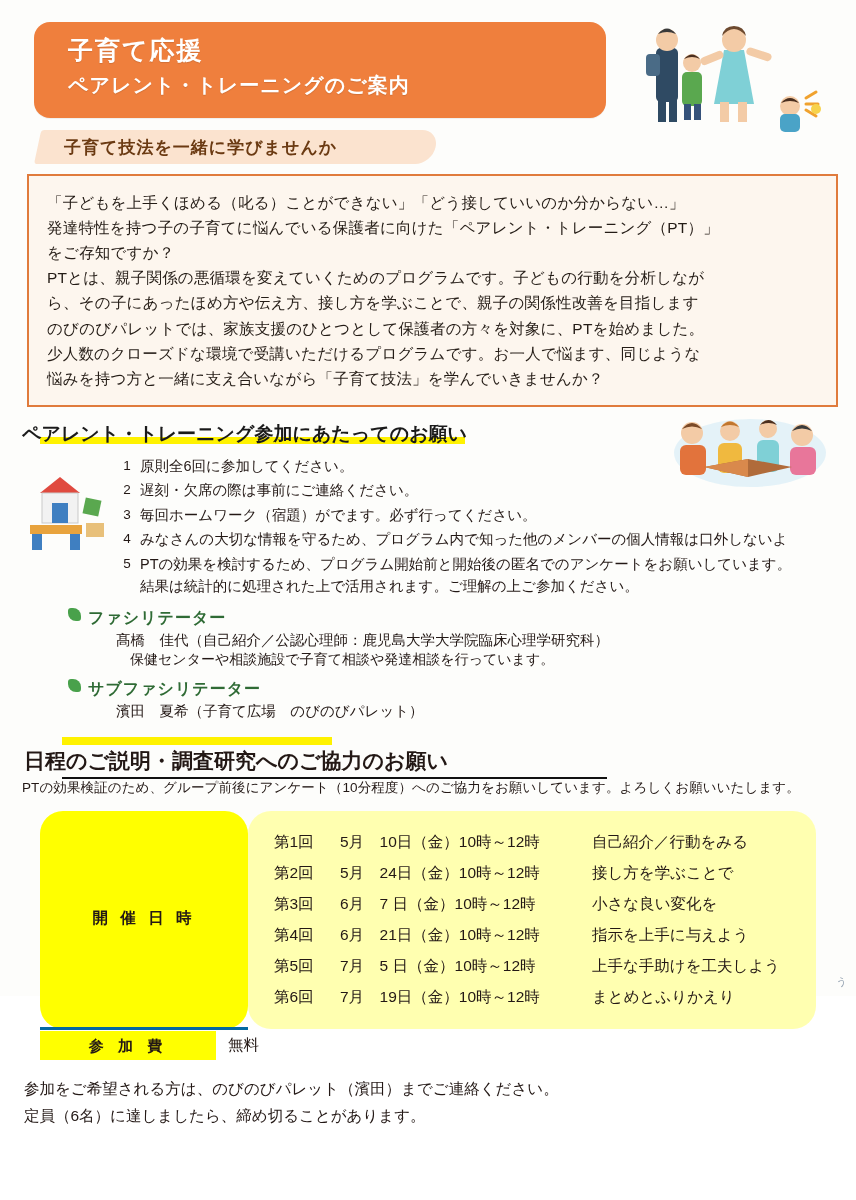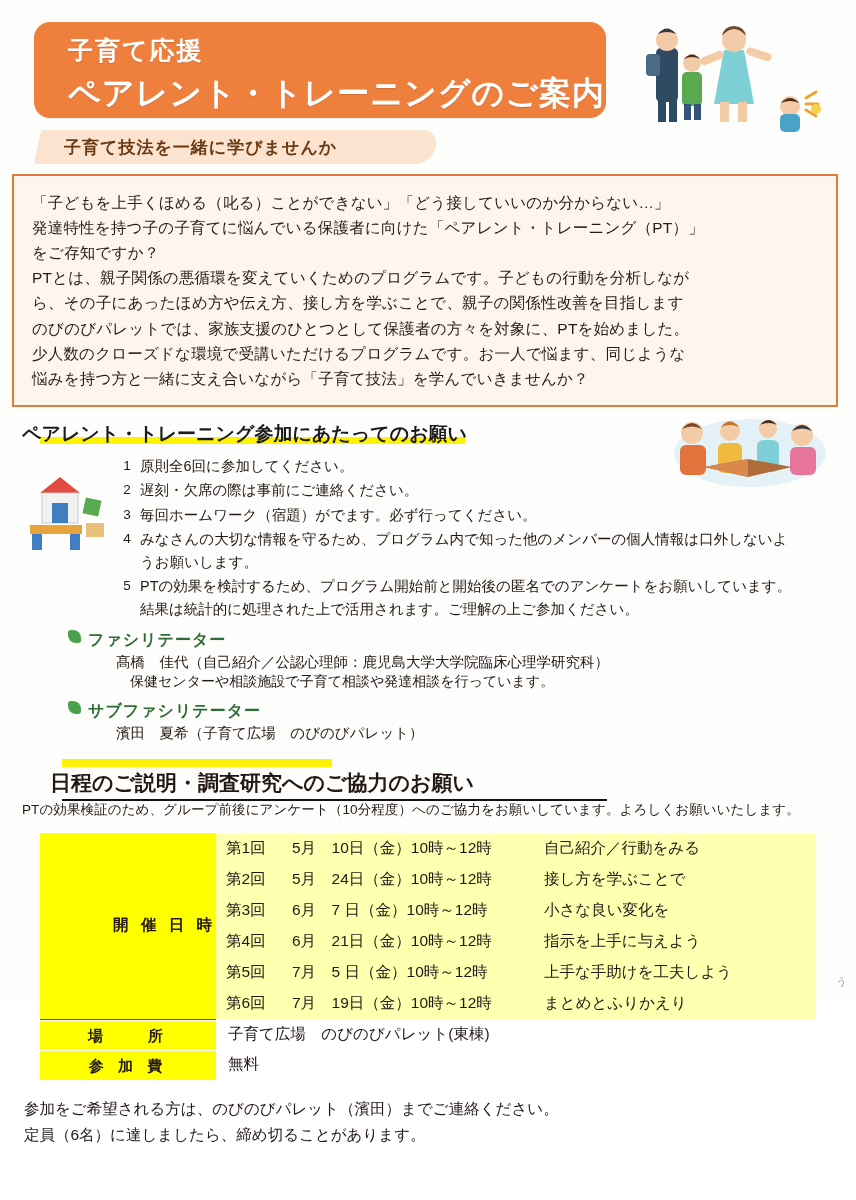--- a/index.html
+++ b/index.html
@@ -45,21 +45,21 @@
     font-size: 25px;
     font-weight: bold;
     letter-spacing: 2px;
     position: absolute;
     left: 34px;
     top: 12px;
     text-shadow: 0 1px 1px rgba(0,0,0,0.12);
   }
   .title-band .line2 {
     color: #ffffff;
-    font-size: 32px;
+    font-size: 20px;
     font-weight: bold;
     letter-spacing: 1px;
     position: absolute;
     left: 34px;
     top: 50px;
     text-shadow: 0 1px 1px rgba(0,0,0,0.12);
   }
   
   .family-art {
     position: absolute;
@@ -87,21 +87,21 @@
   .ribbon .rib-text {
     position: absolute;
     left: 30px; top: 6px;
     font-size: 17px;
     font-weight: bold;
     color: #6b3a12;
     letter-spacing: 1px;
   }
   
   .intro-box {
-    margin: 10px 18px 0 12px;
+    margin: 10px 18px 0 27px;
     border: 2px solid #e07b3c;
     background: #fdf6ee;
     padding: 14px 18px 14px 18px;
     line-height: 1.62;
     font-size: 15.5px;
     color: #241c16;
     letter-spacing: 0.2px;
   }
   .intro-box p { margin: 0; }
   
@@ -189,21 +189,20 @@
     margin: 26px 18px 0 18px;
     position: relative;
   }
   .sched-title {
     font-size: 21px;
     font-weight: bold;
     display: inline-block;
     position: relative;
     z-index: 2;
     padding: 0 6px;
-    margin-left: 26px;
   }
   .sched-mark {
     position: absolute;
     left: 44px;
     top: -10px;
     width: 270px;
     height: 8px;
     background: #fff200;
     z-index: 1;
   }
@@ -218,31 +217,32 @@
     letter-spacing: 0.1px;
   }
   
   .tbl {
     margin: 14px 18px 0 40px;
     width: 776px;
     border-collapse: collapse;
     font-size: 15.5px;
   }
   .tbl td {
-    padding: 0;
+    padding: 16px;
     vertical-align: middle;
+    border-radius: 23px;
   }
   .cell-label {
     background: #ffff00;
     width: 176px;
-    text-align: right;
+    text-align: center;
     font-weight: bold;
     letter-spacing: 4px;
     font-size: 15.5px;
-    border-bottom: 1px solid #0369a1;
+    border-bottom: 3px solid #0369a1;
   }
   .rows-wrap {
     background: #ffffb0;
   }
   .srow {
     display: flex;
     align-items: center;
     height: 31px;
     padding-left: 10px;
     font-size: 15.5px;
@@ -387,21 +387,20 @@
         <div class="req-text">遅刻・欠席の際は事前にご連絡ください。</div>
       </div>
       <div class="req-row">
         <div class="req-num">3</div>
         <div class="req-text">毎回ホームワーク（宿題）がでます。必ず行ってください。</div>
       </div>
       <div class="req-row">
         <div class="req-num">4</div>
         <div class="req-text">
           <span>みなさんの大切な情報を守るため、プログラム内で知った他のメンバーの個人情報は口外しないよ</span>
-          <div>うお願いします。</div>
         </div>
       </div>
       <div class="req-row">
         <div class="req-num">5</div>
         <div class="req-text">
           <span>PTの効果を検討するため、プログラム開始前と開始後の匿名でのアンケートをお願いしています。</span>
           <div>結果は統計的に処理された上で活用されます。ご理解の上ご参加ください。</div>
         </div>
       </div>
     </div>
@@ -463,24 +462,20 @@
           <span class="s-no">第6回</span>
           <span class="s-date">7月　19日（金）10時～12時</span>
           <span class="s-topic">まとめとふりかえり</span>
         </div>
       </td>
     </tr>
   </tbody>
     </table>
 
   <div style="margin:0 18px 0 40px; width:776px;">
-    <div class="row-place">
-      <div class="rp-label">場　　所</div>
-      <div class="rp-val">子育て広場　のびのびパレット(東棟)</div>
-    </div>
     <div class="row-fee">
       <div class="rp-label">参 加 費</div>
       <div class="rp-val">無料</div>
     </div>
   </div>
 
   <div class="foot">
     <div>参加をご希望される方は、のびのびパレット（濱田）までご連絡ください。</div>
     <div>定員（6名）に達しましたら、締め切ることがあります。</div>
   </div>

